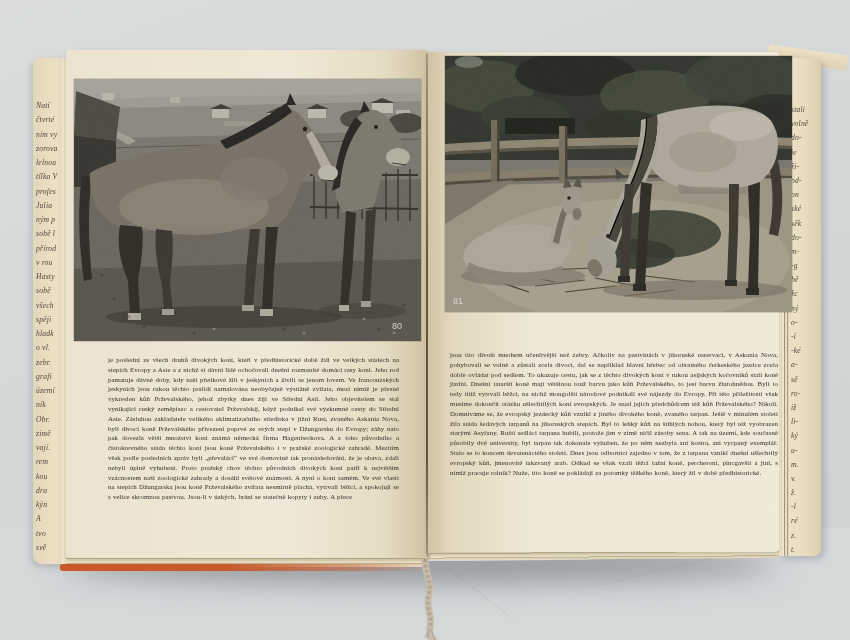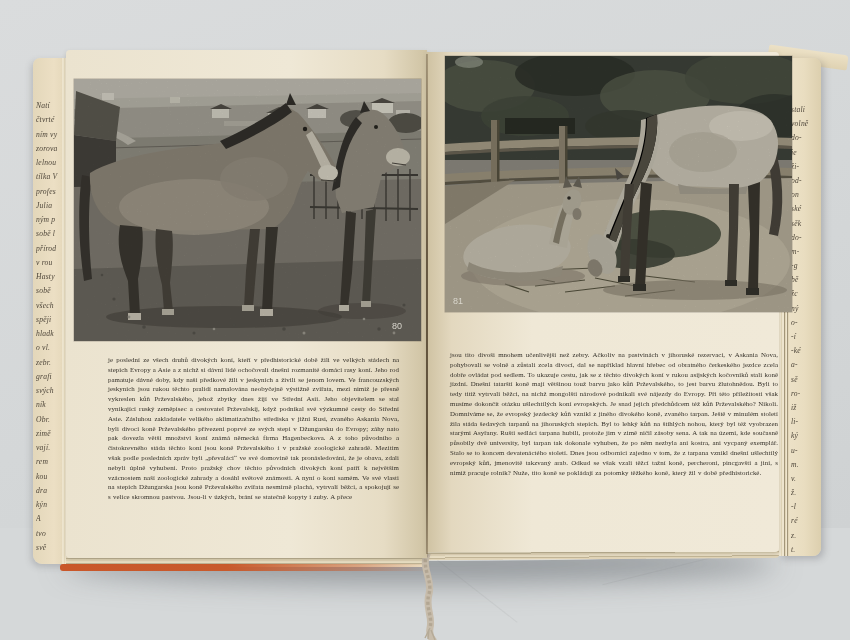--- a/index.html
+++ b/index.html
@@ -76,21 +76,21 @@
         <span class="frag">přírod</span>
         <span class="frag">v rou</span>
         <span class="frag">Hasty</span>
         <span class="frag">sobě</span>
         <span class="frag">všech</span>
         <span class="frag">spěji</span>
         <span class="frag">hladk</span>
         <span class="frag">o vl.</span>
         <span class="frag">zebr.</span>
         <span class="frag">grafi</span>
-        <span class="frag">svých</span>
+        <span class="frag">území</span>
         <span class="frag">ník</span>
         <span class="frag">Obr.</span>
         <span class="frag">zimě</span>
         <span class="frag">vají.</span>
         <span class="frag">rem</span>
         <span class="frag">kou</span>
         <span class="frag">dra</span>
         <span class="frag">kýn</span>
         <span class="frag">A</span>
         <span class="frag">tvo</span>

